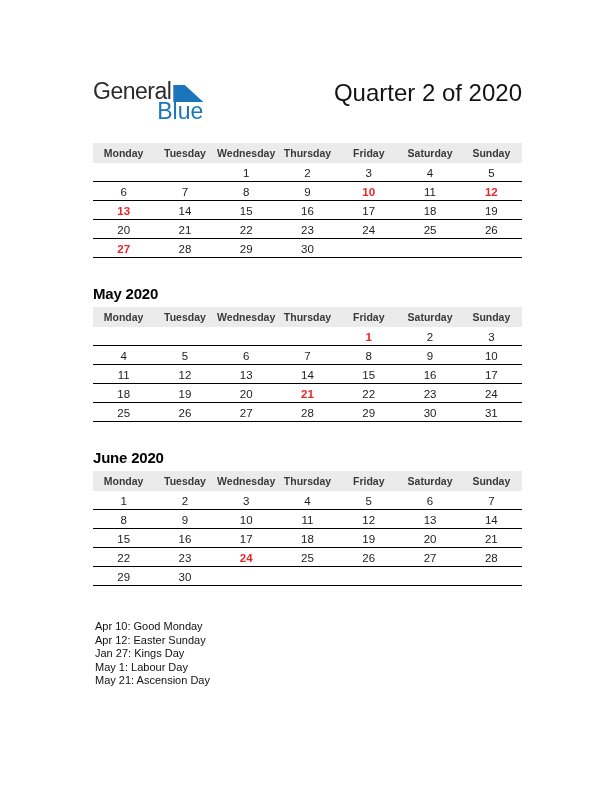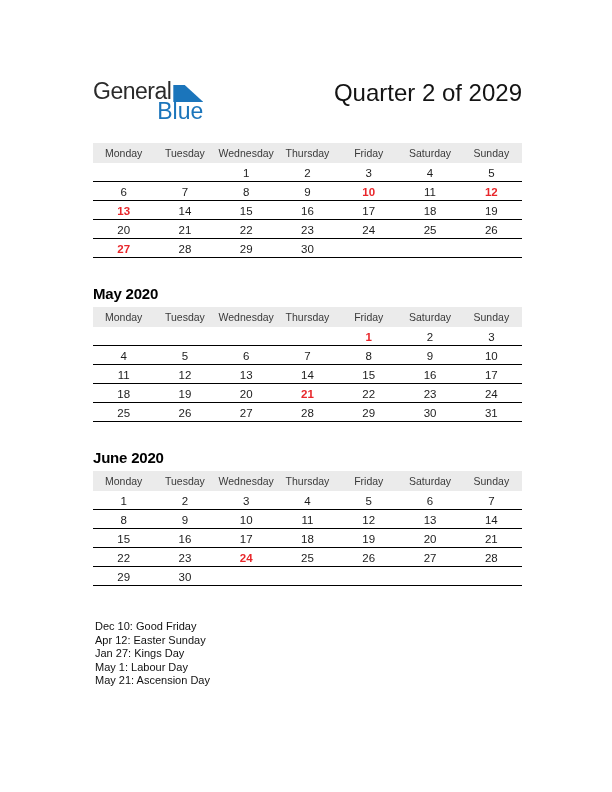--- a/index.html
+++ b/index.html
@@ -62,21 +62,21 @@
     margin-bottom: 5px;
     letter-spacing: -0.2px;
   }
   table.cal {
     width: 100%;
     border-collapse: collapse;
     table-layout: fixed;
   }
   table.cal thead th {
     background: #ebebeb;
-    font-weight: 400;
+    font-weight: 700;
     font-size: 10.5px;
     color: #3a3a3a;
     text-align: center;
     padding: 4px 0;
   }
   table.cal tbody td {
     font-size: 11.5px;
     color: #1c1c1c;
     text-align: center;
     padding: 3px 0 2px 0;
@@ -103,21 +103,21 @@
 
   <div class="header">
     <div class="logo">
       <div class="logo-top">
         <span class="logo-general">General</span>
         <span class="logo-tri"></span>
       </div>
       <div class="logo-blue">Blue</div>
     </div>
     <div class="titleblock">
-      <div class="title">Quarter 2 of 2029</div>
+      <div class="title">Quarter 2 of 2020</div>
     </div>
   </div>
 
   <div class="content">
 
     <section class="month">
       <table class="cal">
         <thead>
           <tr>
             <th>Monday</th>
@@ -301,21 +301,21 @@
               <td></td>
               <td></td>
               <td></td>
               <td></td>
             </tr>
           </tbody>
       </table>
     </section>
 
     <div class="holidays">
-      <div>Dec 10: Good Friday</div>
+      <div>Apr 10: Good Monday</div>
       <div>Apr 12: Easter Sunday</div>
       <div>Jan 27: Kings Day</div>
       <div>May 1: Labour Day</div>
       <div>May 21: Ascension Day</div>
     </div>
 
   </div>
 </div>
 
 </body></html>

